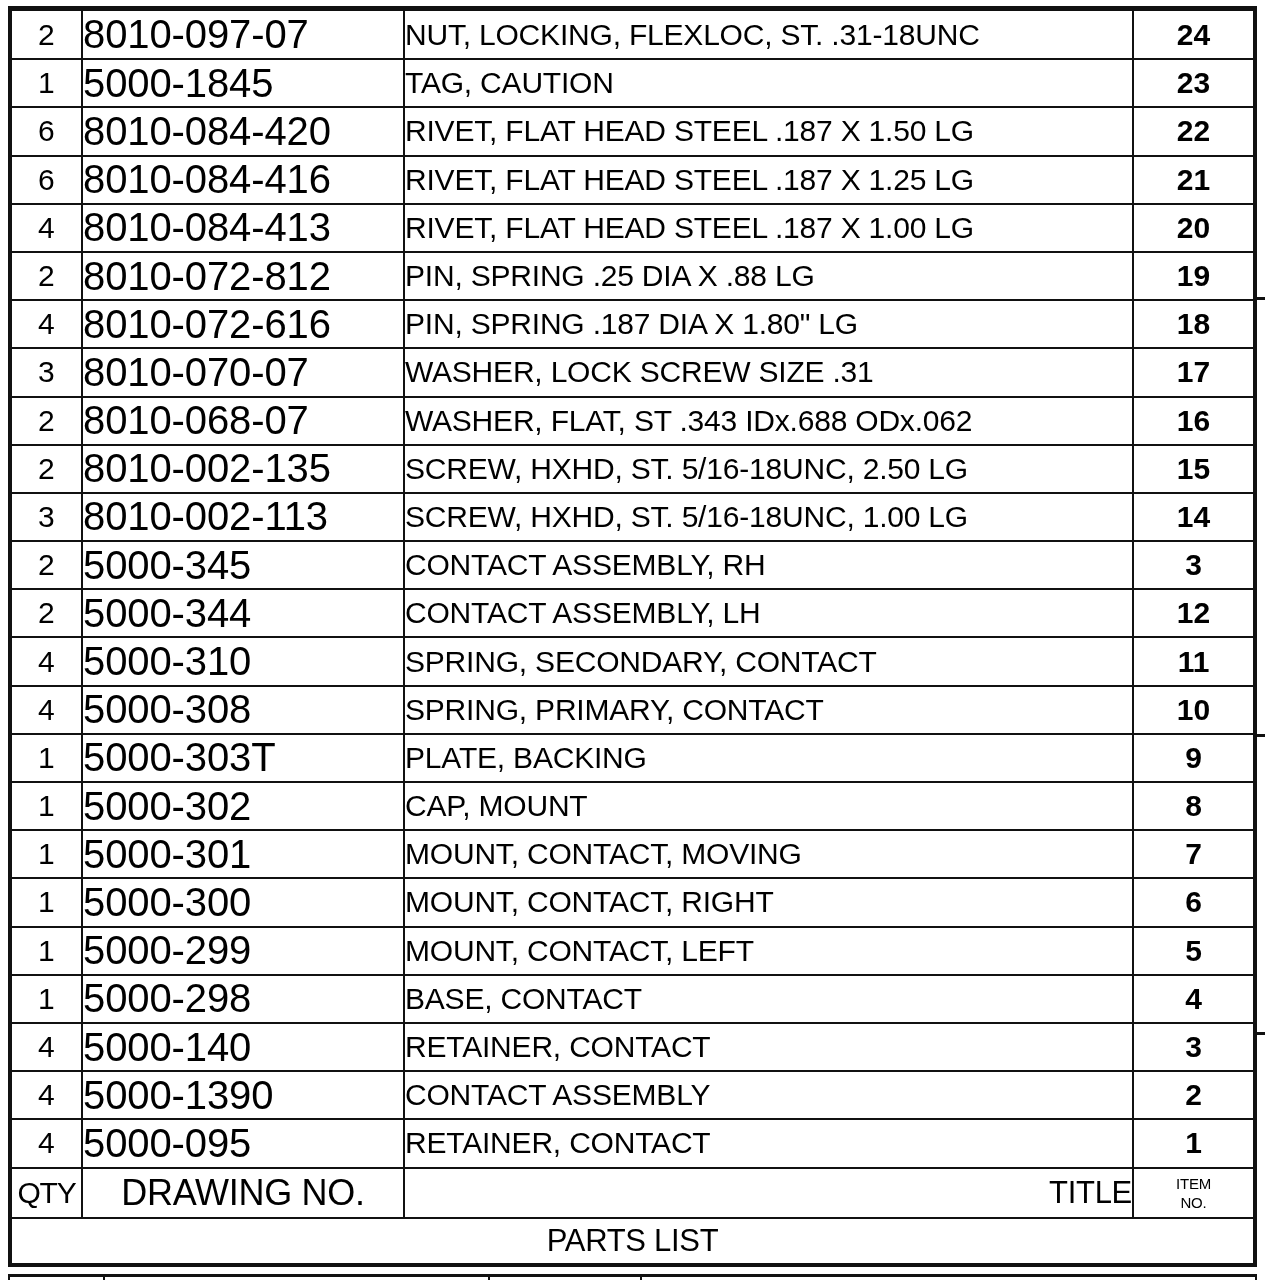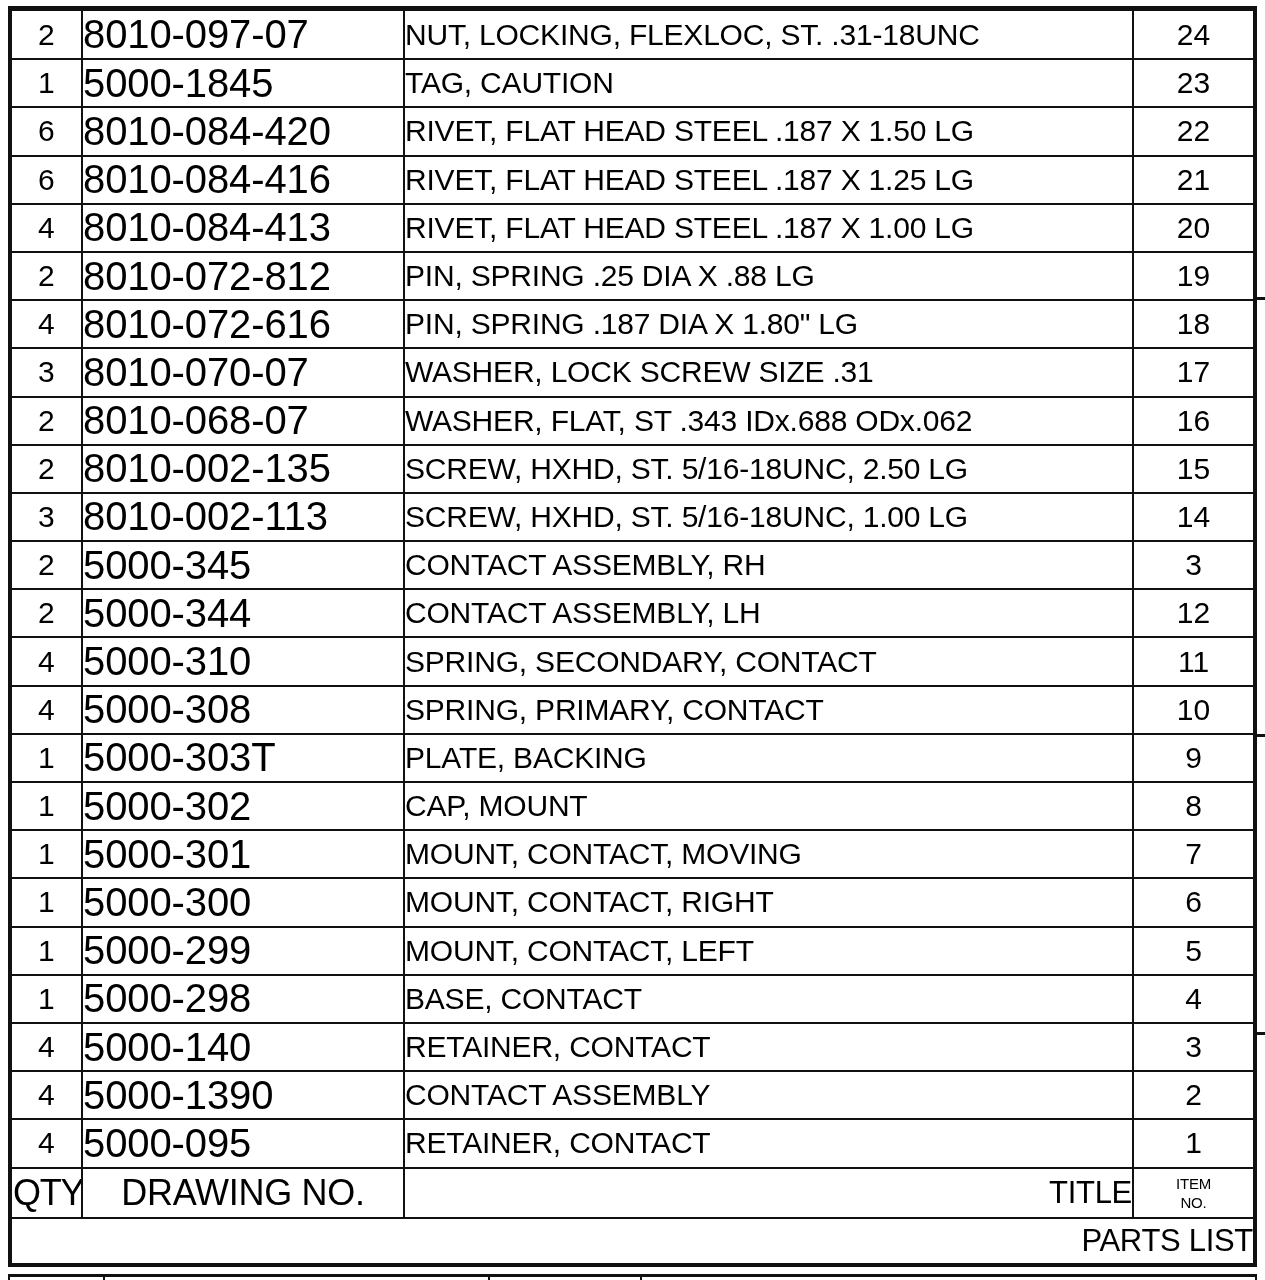--- a/index.html
+++ b/index.html
@@ -77,28 +77,28 @@
   .title {
     text-align: left;
     padding-left: 9px;
     font-size: 30px;
     font-weight: 400;
     letter-spacing: -.2px;
   }
   .item {
     text-align: center;
     font-size: 30px;
-    font-weight: 400;
+    font-weight: 700;
   }
 
   
   tr.hdr td { height: 50px; }
   tr.hdr .h-qty {
     text-align: center;
-    font-size: 36px;
+    font-size: 30px;
     letter-spacing: -1.2px;
     padding: 0 1px;
   }
   tr.hdr .h-dwg {
     text-align: center;
     font-size: 36px;
     letter-spacing: -.3px;
   }
   tr.hdr .h-title {
     text-align: right;
@@ -110,21 +110,21 @@
     text-align: center;
     font-size: 15px;
     line-height: 19px;
     letter-spacing: -.2px;
   }
   tr.hdr .h-item span { display: block; }
 
   
   tr.banner td {
     height: 45px;
-    text-align: right;
+    text-align: center;
     font-size: 31px;
     letter-spacing: -.3px;
   }
 
   
   .edge-tick {
     position: absolute;
     left: 1257px;
     width: 8px;
     height: 3px;

